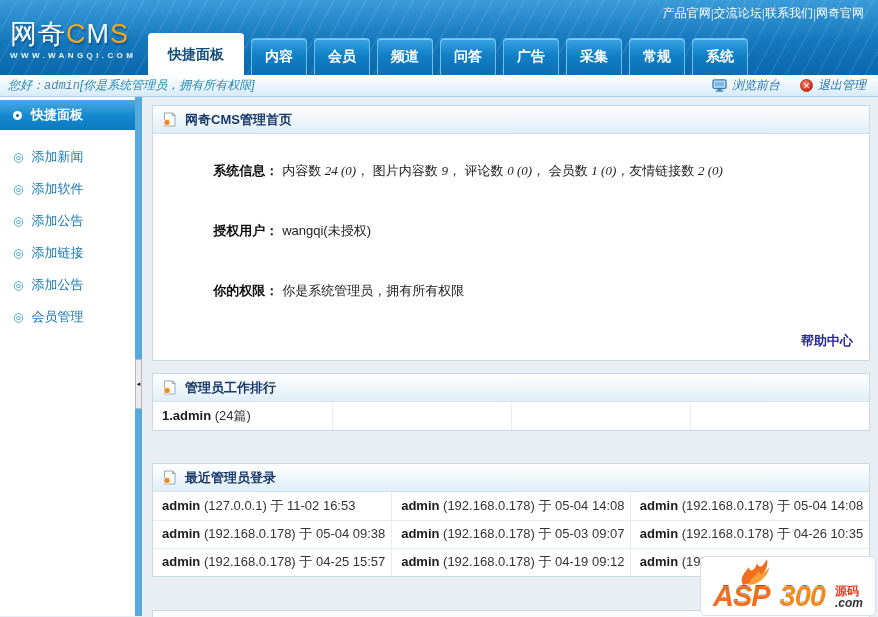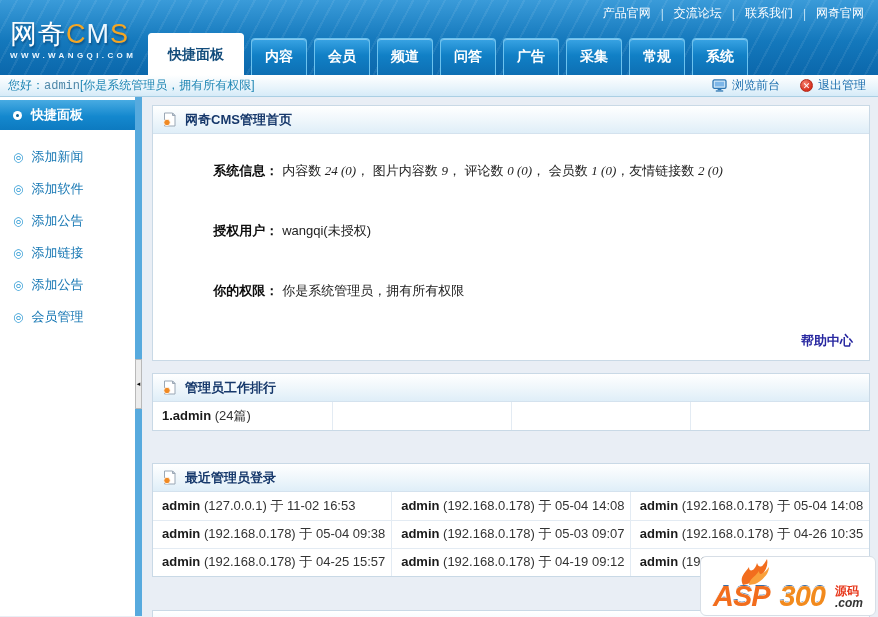--- a/index.html
+++ b/index.html
@@ -4,21 +4,21 @@
 <style>
   * { margin:0; padding:0; box-sizing:border-box; }
   html,body { width:878px; height:617px; overflow:hidden;
     font-family:"Liberation Sans","DejaVu Sans",sans-serif; background:#e9eef5; }
 
   
   .topbar { position:relative; height:75px;
     background:
       repeating-linear-gradient(118deg, rgba(255,255,255,.07) 0 2px, transparent 2px 14px),
       linear-gradient(180deg,#3a9bd9 0%,#1478bc 55%,#0b67ab 100%); }
-  .toplinks { position:absolute; top:5px; right:14px; font-size:12px; color:#fff; display:flex; gap:10px; align-items:center; }
+  .toplinks { position:absolute; top:5px; right:14px; font-size:12px; color:#fff; display:flex; align-items:center; }
   .toplinks a { color:#fff; text-decoration:none; cursor:pointer; }
   .topsep { color:#bfe2f5; }
 
   .logo { position:absolute; left:10px; top:21px; line-height:1; }
   .logo-main { font-size:27px; font-weight:normal; letter-spacing:1px;
     text-shadow:1px 2px 2px rgba(0,40,80,.45); }
   .logo-cn { color:#ffffff; }
   .logo-c, .logo-s { color:#f5a623; }
   .logo-m { color:#eef8ff; }
   .logo-sub { margin-top:4px; font-size:8px; letter-spacing:3.4px; color:#eaf6ff; font-weight:bold; }
@@ -29,21 +29,21 @@
     background:linear-gradient(180deg,#39a4e4 0%,#1180c6 45%,#0d6fb3 100%);
     border:1px solid #6cc2ee; border-bottom:none;
     box-shadow:inset 0 1px 0 rgba(255,255,255,.4); }
   .tab.active { height:42px; padding:0 19px; background:#fff; color:#134d7c;
     border-color:#fff; box-shadow:none; }
 
   
   .userbar { height:22px; display:flex; justify-content:space-between; align-items:center;
     padding:0 12px 0 8px; font-size:12px; color:#1f86b4;
     background:linear-gradient(180deg,#ffffff 0%,#e8f4fb 60%,#d6ebf8 100%);
-    border-bottom:1px solid #aacfe4; }
+    border-bottom:1px solid #aacfe4;font-style:italic; }
   .userbar .uname { font-family:"Liberation Mono","DejaVu Sans Mono",monospace; color:#4d87a8; }
   .ub-right { display:flex; gap:20px; align-items:center; }
   .ub-link { display:flex; gap:5px; align-items:center; color:#1d6fae; cursor:pointer; }
   .monitor-icon { width:15px; height:13px; display:inline-block; }
   .logout-icon { width:13px; height:13px; border-radius:50%;
     background:radial-gradient(circle at 35% 30%,#f5826f,#d62f1d 70%);
     color:#fff; font-size:9px; font-weight:bold; line-height:13px; text-align:center;
     border:1px solid #b3crimson; border:1px solid #b32a1a; }
 
   

